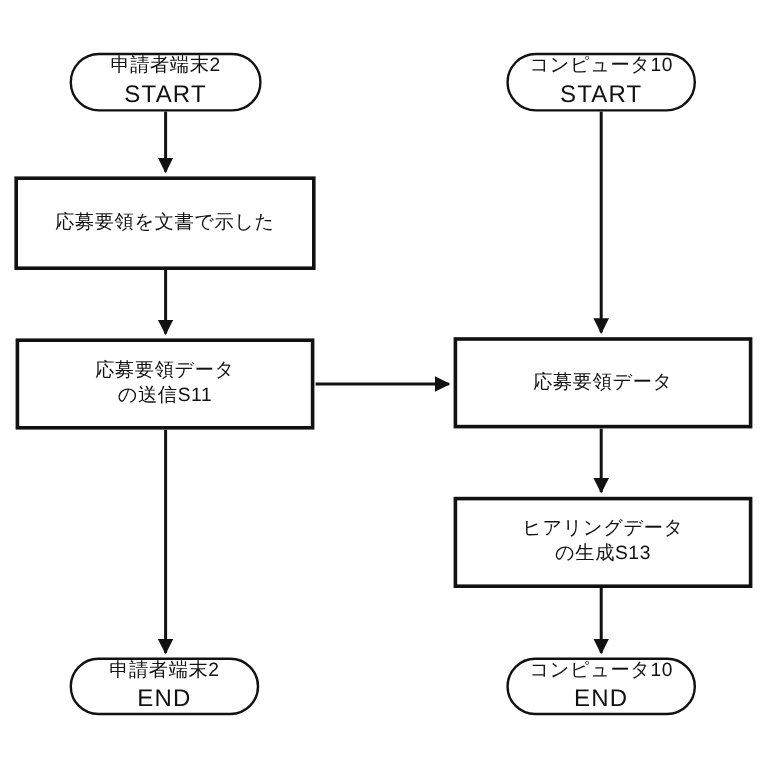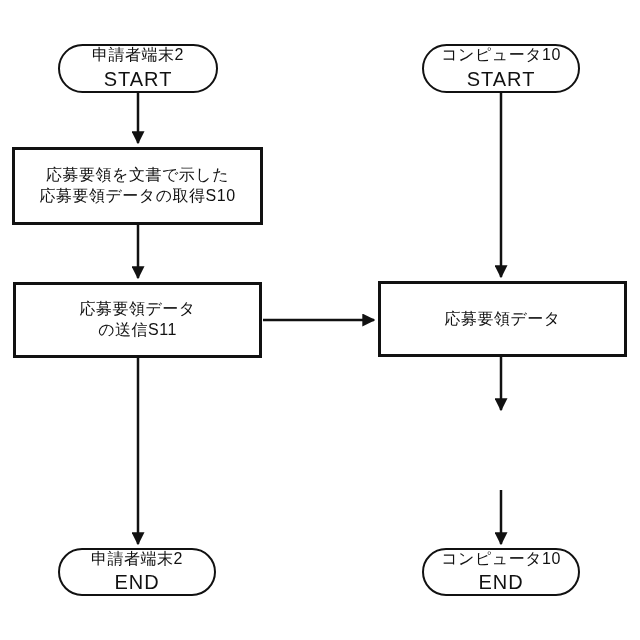--- a/index.html
+++ b/index.html
@@ -78,21 +78,20 @@
     <line x1="263" y1="320" x2="374" y2="320" stroke="#111111" stroke-width="2.5" marker-end="url(#arrowhead)"></line>
   </svg>
 
   <div class="node terminal pos-left-start">
     <span>申請者端末2</span>
     <span class="latin">START</span>
   </div>
 
   <div class="node process pos-s10">
     <span>応募要領を文書で示した</span>
-    <span>応募要領データの取得S10</span>
   </div>
 
   <div class="node process pos-s11">
     <span>応募要領データ</span>
     <span>の送信S11</span>
   </div>
 
   <div class="node terminal pos-left-end">
     <span>申請者端末2</span>
     <span class="latin">END</span>
@@ -100,19 +99,23 @@
 
   <div class="node terminal pos-right-start">
     <span>コンピュータ10</span>
     <span class="latin">START</span>
   </div>
 
   <div class="node process pos-s12">
     <span>応募要領データ</span>
   </div>
 
+  <div class="node process pos-s13">
+    <span>ヒアリングデータ</span>
+    <span>の生成S13</span>
+  </div>
 
   <div class="node terminal pos-right-end">
     <span>コンピュータ10</span>
     <span class="latin">END</span>
   </div>
 
 </div>
 
 </body></html>

